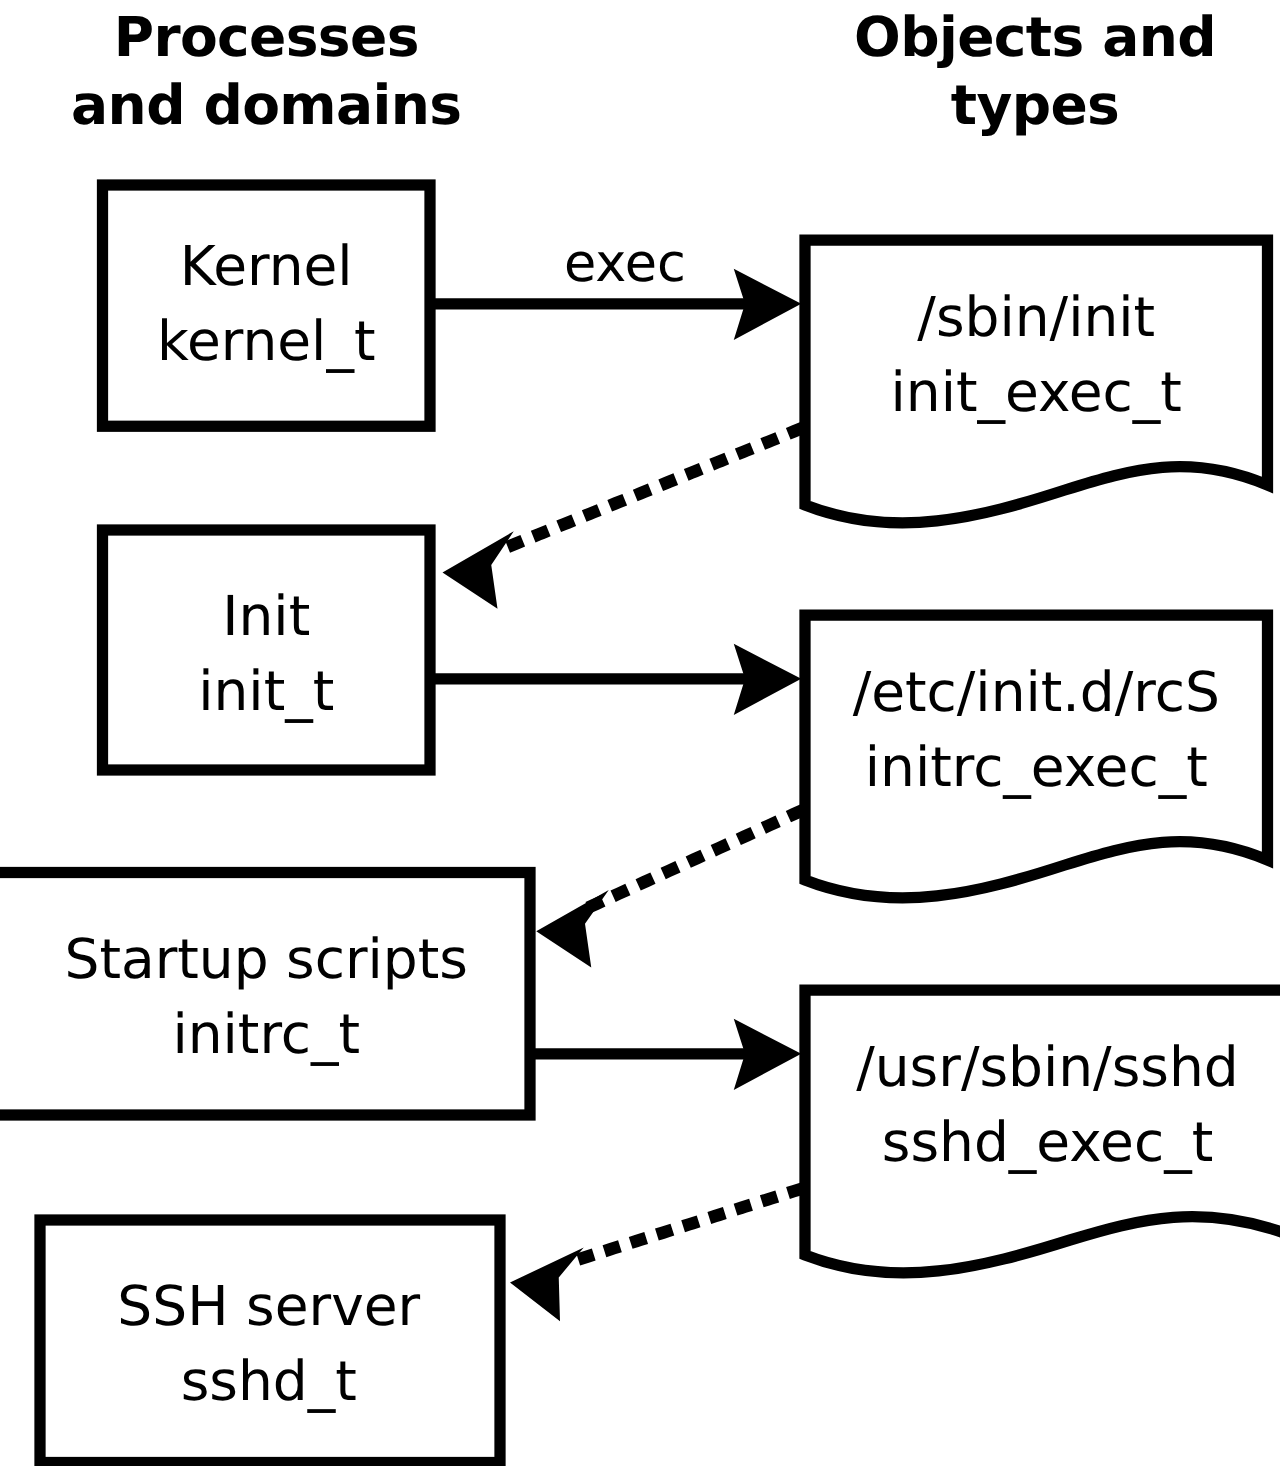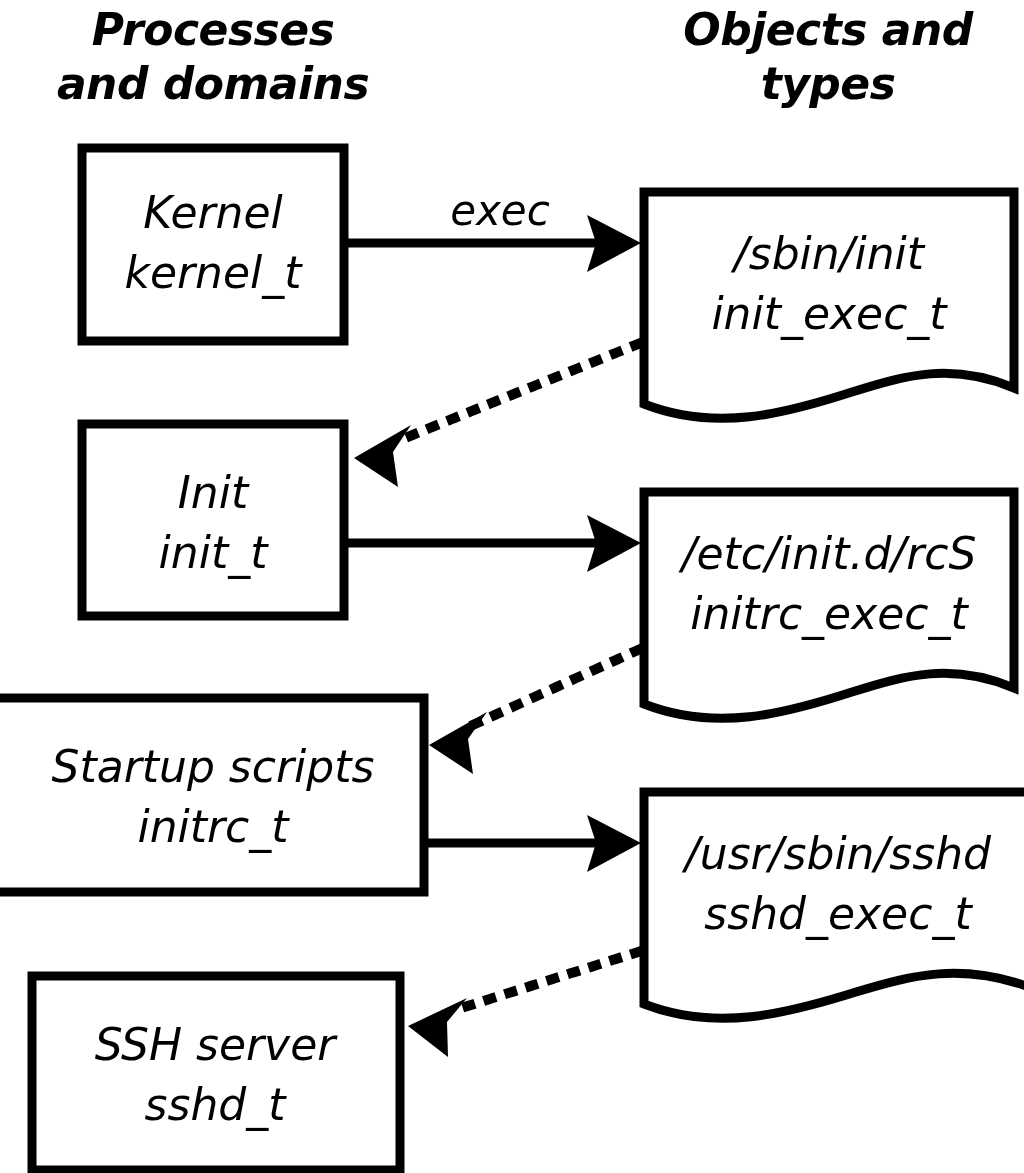--- a/index.html
+++ b/index.html
@@ -10,21 +10,20 @@
   body {
     width: 1024px;
     height: 1173px;
     font-family: "DejaVu Sans", sans-serif;
     overflow: hidden;
   }
   #diagram-root {
     position: relative;
     width: 1024px;
     height: 1173px;
-    font-style: italic;
   }
   svg.diagram {
     display: block;
     width: 1024px;
     height: 1173px;
   }
   .col-header {
     font-family: "DejaVu Sans", sans-serif;
     font-weight: bold;
     font-size: 44px;

